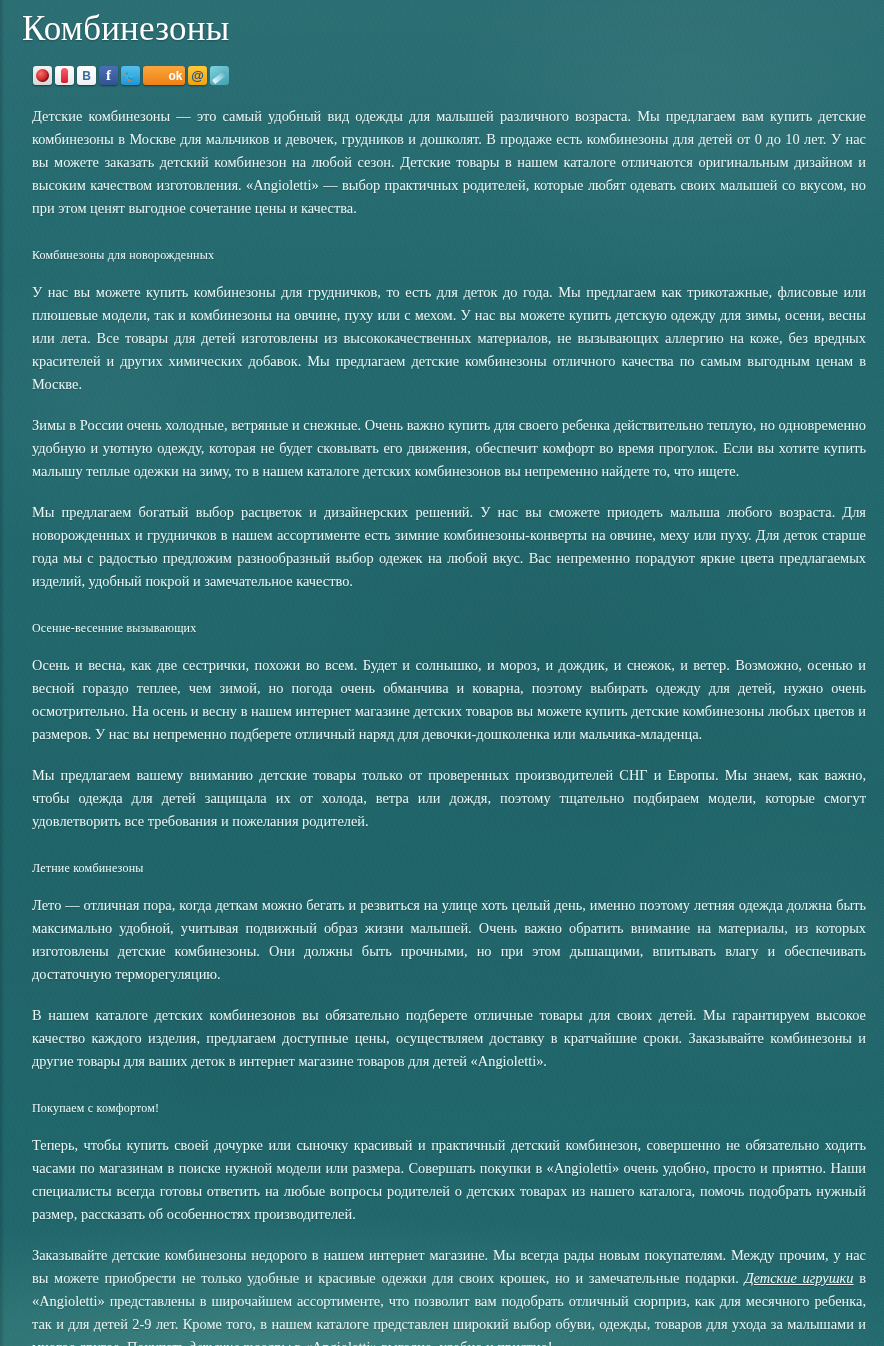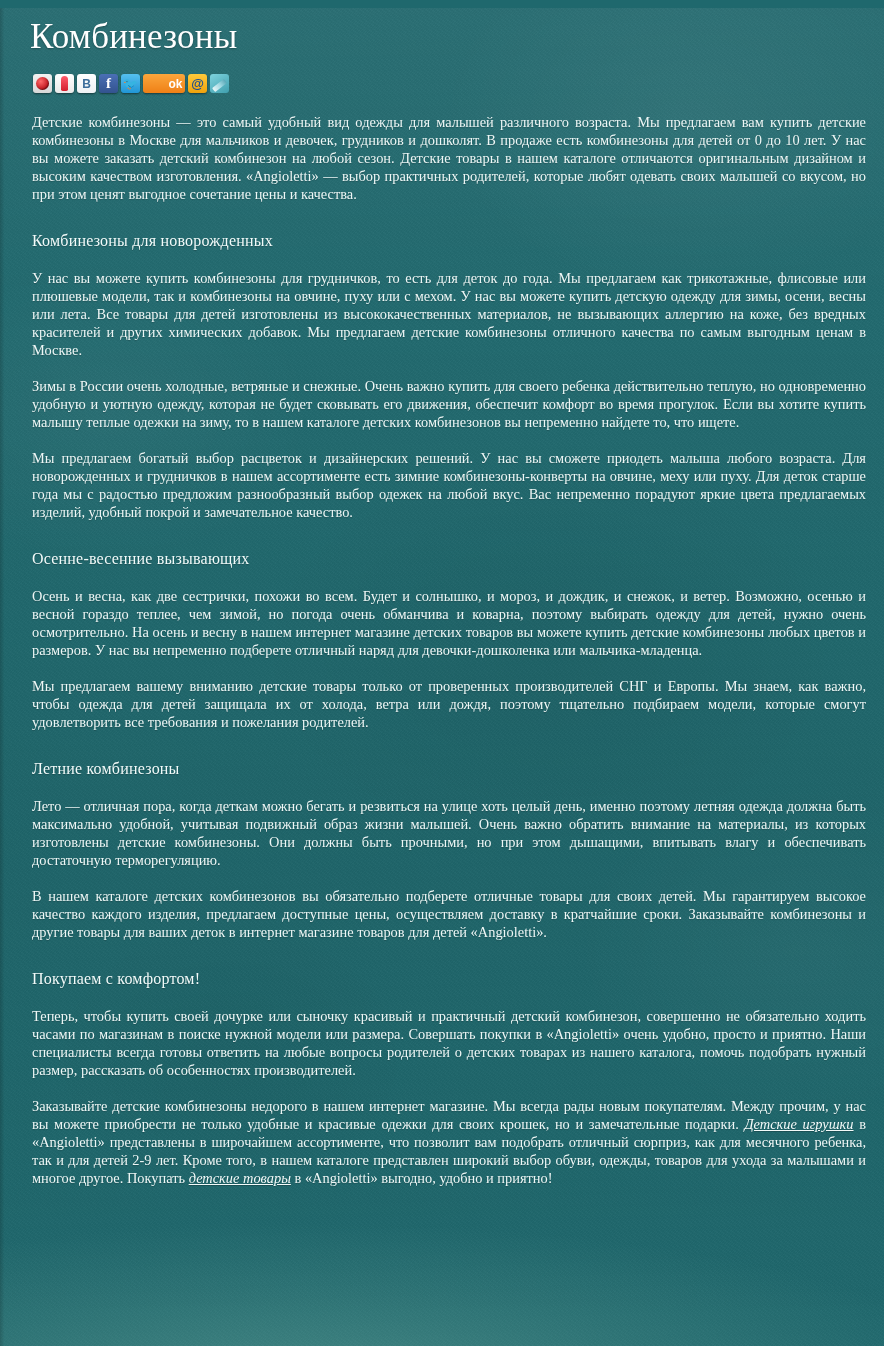--- a/index.html
+++ b/index.html
@@ -46,21 +46,21 @@
     position: absolute;
     left: 0; top: 0;
     width: 4px;
     height: 100%;
     background: linear-gradient(90deg, rgba(0,0,0,0.16), rgba(0,0,0,0.02));
     pointer-events: none;
   }
 
   
   .page-title {
-    margin: 8px;
+    margin: 0;
     padding: 9px 0 0 0;
     font-family: "Liberation Serif", "DejaVu Serif", serif;
     font-size: 35px;
     font-weight: 400;
     line-height: 1.14;
     color: #ffffff;
     letter-spacing: 0.2px;
     text-shadow: 0 1px 2px rgba(0,0,0,0.30);
   }
 
@@ -121,33 +121,33 @@
   }
 
   
   .content {
     margin-top: 18px;
   }
   h2.section-heading {
     margin: 28px 0 0 0;
     padding: 0 0 0 10px;
     font-family: "Liberation Serif", "DejaVu Serif", serif;
-    font-size: 16px;
+    font-size: 12px;
     font-weight: 400;
     line-height: 1.25;
     color: #f2fbfa;
     letter-spacing: 0.2px;
     text-shadow: 0 1px 1px rgba(0,0,0,0.22);
   }
   p.body-text {
     margin: 18px 0 0 0;
     padding: 0 0 0 10px;
     font-family: "Liberation Serif", "DejaVu Serif", serif;
     font-size: 14.4px;
-    line-height: 18px;
+    line-height: 23px;
     color: #eef7f6;
     text-align: justify;
     text-shadow: 0 1px 1px rgba(0,0,0,0.20);
     hyphens: none;
   }
   p.body-text.lead {
     margin-top: 0;
   }
   a.inline-link {
     color: #f3fbfa;

